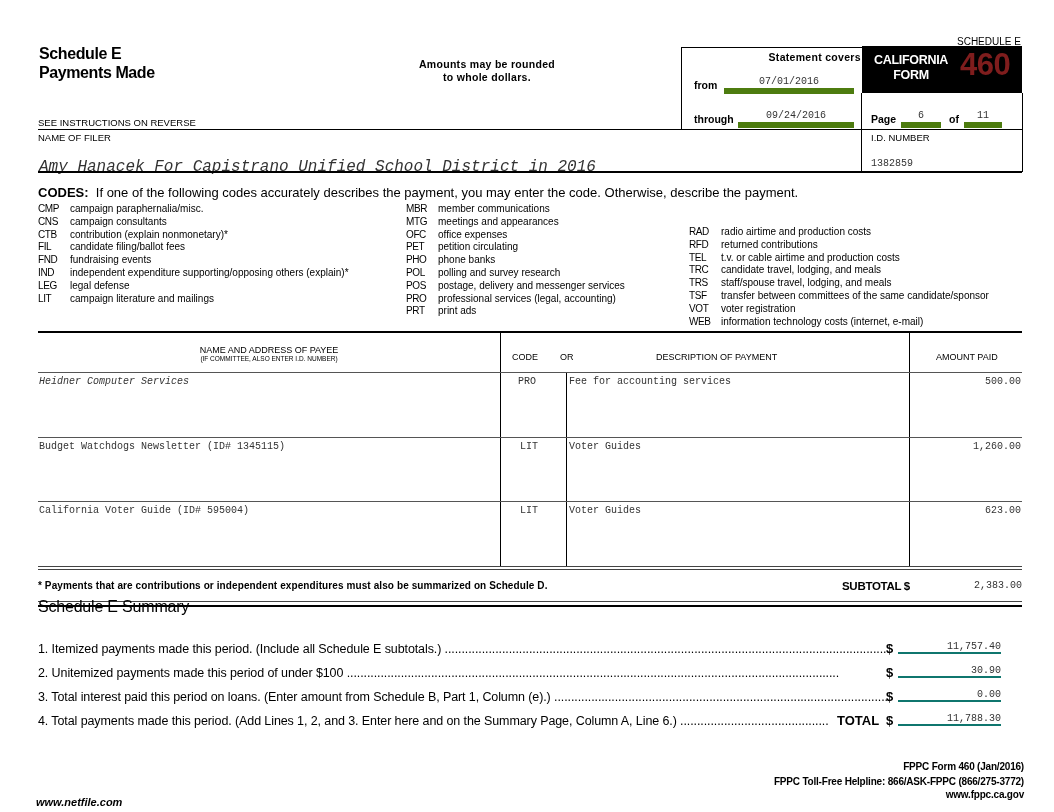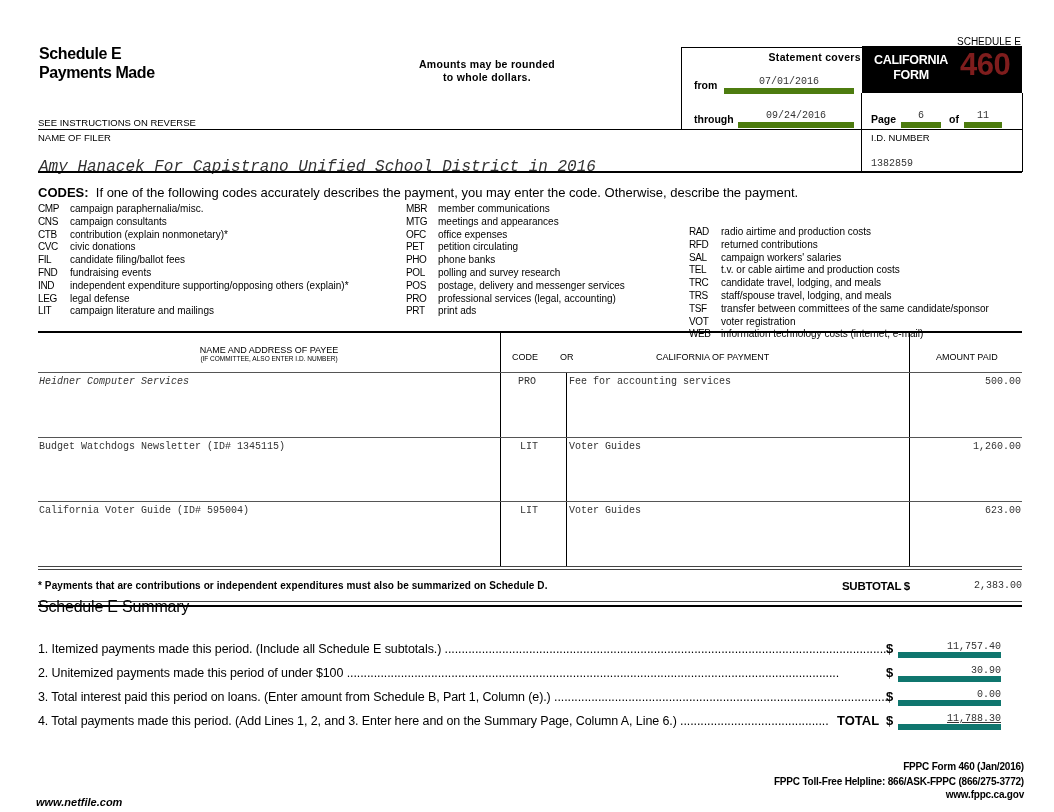--- a/index.html
+++ b/index.html
@@ -49,21 +49,21 @@
 
   .dbl { left:38px; width:984px; height:1px; background:#444; }
   .footnote { left:38px; top:580px; font-size:10px; font-weight:bold; letter-spacing:0.1px; }
   .subtotal-lbl { left:842px; top:580px; font-size:11.5px; font-weight:bold; letter-spacing:-0.3px; }
   .subtotal-val { left:920px; top:580px; width:102px; text-align:right; font-size:10px; }
 
   .sum-title { left:38px; top:598px; font-size:16px; font-weight:normal; letter-spacing:-0.2px; }
   .sum-line { left:38px; width:850px; font-size:12.5px; white-space:nowrap; overflow:hidden; letter-spacing:-0.1px; }
   .sum-line .dots { color:#000; }
   .dollar { font-size:13px; font-weight:bold; }
-  .sum-val { width:103px; text-align:right; font-size:10px; border-bottom:6px solid #0f766e; line-height:11px; }
+  .sum-val { width:103px; text-align:right; font-size:10px; border-bottom:2px solid #0f766e; line-height:11px; }
   .total-lbl { font-size:13px; font-weight:bold; }
 
   .footer-r { right:30px; text-align:right; font-size:10px; font-weight:bold; letter-spacing:-0.2px; line-height:13px; }
   .netfile { left:36px; top:796px; font-size:11px; font-weight:bold; font-style:italic; }
 </style>
 </head>
 <body>
 
 <div class="abs title">
   <div>Schedule E</div>
@@ -113,24 +113,20 @@
     </div>
     <div class="code-row">
       <span class="c">CNS</span>
       <span>campaign consultants</span>
     </div>
     <div class="code-row">
       <span class="c">CTB</span>
       <span>contribution (explain nonmonetary)*</span>
     </div>
     <div class="code-row">
-      <span class="c">CVC</span>
-      <span>civic donations</span>
-    </div>
-    <div class="code-row">
       <span class="c">FIL</span>
       <span>candidate filing/ballot fees</span>
     </div>
     <div class="code-row">
       <span class="c">FND</span>
       <span>fundraising events</span>
     </div>
     <div class="code-row">
       <span class="c">IND</span>
       <span>independent expenditure supporting/opposing others (explain)*</span>
@@ -183,24 +179,20 @@
     </div>
   </div>
 <div class="abs code-col" style="left:689px; top:203px;margin-top:23px;" id="codecol2">
     <div class="code-row">
       <span class="c">RAD</span>
       <span>radio airtime and production costs</span>
     </div>
     <div class="code-row">
       <span class="c">RFD</span>
       <span>returned contributions</span>
-    </div>
-    <div class="code-row">
-      <span class="c">SAL</span>
-      <span>campaign workers' salaries</span>
     </div>
     <div class="code-row">
       <span class="c">TEL</span>
       <span>t.v. or cable airtime and production costs</span>
     </div>
     <div class="code-row">
       <span class="c">TRC</span>
       <span>candidate travel, lodging, and meals</span>
     </div>
     <div class="code-row">
@@ -221,21 +213,21 @@
     </div>
   </div>
 
 <div class="abs tbl-top"></div>
 <div class="abs th" style="left:38px; top:345px; width:462px;">
   <div>NAME AND ADDRESS OF PAYEE</div>
   <div class="th-small">(IF COMMITTEE, ALSO ENTER I.D. NUMBER)</div>
 </div>
 <div class="abs th" style="left:512px; top:352px;">CODE</div>
 <div class="abs th" style="left:560px; top:352px;">OR</div>
-<div class="abs th" style="left:656px; top:352px;">CALIFORNIA OF PAYMENT</div>
+<div class="abs th" style="left:656px; top:352px;">DESCRIPTION OF PAYMENT</div>
 <div class="abs th" style="left:936px; top:352px;">AMOUNT PAID</div>
 
 <div class="abs vline" style="left:500px; top:333px; height:233px;"></div>
 <div class="abs vline" style="left:566px; top:372px; height:194px;"></div>
 <div class="abs vline" style="left:909px; top:333px; height:233px;"></div>
 
 <div class="abs row-sep" style="top:372px;"></div>
 <div class="abs row-sep" style="top:437px;"></div>
 <div class="abs row-sep" style="top:501px;"></div>
 
@@ -288,18 +280,18 @@
   <span>3. Total interest paid this period on loans. (Enter amount from Schedule B, Part 1, Column (e).)</span><span class="dots"> ..................................................................................................................................................</span>
 </div>
 <div class="abs dollar" style="left:886px; top:689px;">$</div>
 <div class="abs sum-val mono" style="left:898px; top:689px;">0.00</div>
 
 <div class="abs sum-line" style="top:714px; width:790px;">
   <span>4. Total payments made this period. (Add Lines 1, 2, and 3. Enter here and on the Summary Page, Column A, Line 6.)</span><span class="dots"> ..................................................................................................................................................</span>
 </div>
 <div class="abs total-lbl" style="left:837px; top:713px;">TOTAL</div>
 <div class="abs dollar" style="left:886px; top:713px;">$</div>
-<div class="abs sum-val mono" style="left:898px; top:713px;text-decoration:underline;">11,788.30</div>
+<div class="abs sum-val mono" style="left:898px; top:713px;">11,788.30</div>
 
 <div class="abs footer-r" style="top:760px;">FPPC Form 460 (Jan/2016)</div>
 <div class="abs footer-r" style="top:775px;">FPPC Toll-Free Helpline: 866/ASK-FPPC (866/275-3772)</div>
 <div class="abs footer-r" style="top:788px;">www.fppc.ca.gov</div>
 <div class="abs netfile">www.netfile.com</div>
 
 </body></html>

